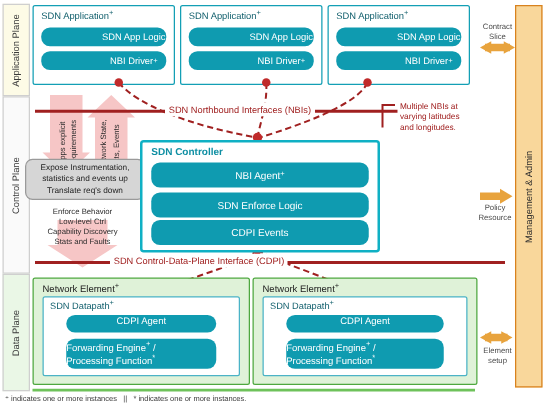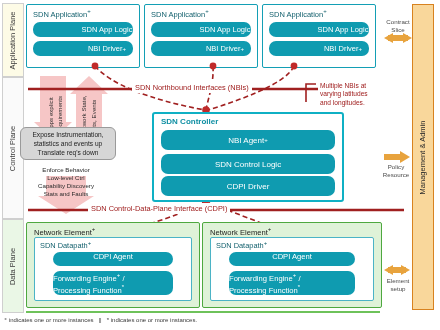--- a/index.html
+++ b/index.html
@@ -38,21 +38,21 @@
 
   
   .gray-note{position:absolute;background:#d6d6d6;border:1px solid #9a9a9a;
              border-radius:6px;font-size:6.6px;line-height:9px;color:#1d1d1d;
              text-align:center;padding:2px 3px;box-sizing:border-box;}
   .ifchip{position:absolute;background:#ffffff;border:0;color:#a02020;
           font-size:7.4px;padding:1px 3px;white-space:nowrap;}
 
   
   #controller{position:absolute;left:112px;top:112px;width:188px;height:86px;
-              border:2px solid #0fb0c4;border-radius:3px;background:#fff;margin-left:40px;}
+              border:2px solid #0fb0c4;border-radius:3px;background:#fff;}
   #ctl-title{position:absolute;left:7px;top:3px;font-size:8px;font-weight:bold;
              color:#0f8fa3;}
   .ctl-row{position:absolute;left:7px;right:7px;height:20px;background:#0f9bb0;
            border-radius:7px;color:#fff;font-size:8px;
            display:flex;align-items:center;justify-content:center;}
   .ctl-row sup{font-size:6px;}
   #ctl-r1{top:16px;} #ctl-r2{top:40px;} #ctl-r3{top:62px;}
 
   
   .ne{position:absolute;top:222px;height:84px;background:#dff2d8;
@@ -225,24 +225,24 @@
     <div>and longitudes.</div>
   </div>
 
   <div id="controller">
     <div id="ctl-title">SDN Controller</div>
     <div class="ctl-row" id="ctl-r1">
       <span>NBI Agent</span>
         <sup>+</sup>
     </div>
     <div class="ctl-row" id="ctl-r2">
-      <span>SDN Control Logic</span>
+      <span>SDN Enforce Logic</span>
     </div>
     <div class="ctl-row" id="ctl-r3">
-      <span>CDPI Driver</span>
+      <span>CDPI Events</span>
     </div>
   </div>
 
   <div class="ne" id="ne1">
     <div class="ne-title">
       <span>Network Element</span><sup>+</sup>
     </div>
     <div class="dp">
       <div class="dp-title">
         <span>SDN Datapath</span><sup>+</sup>

